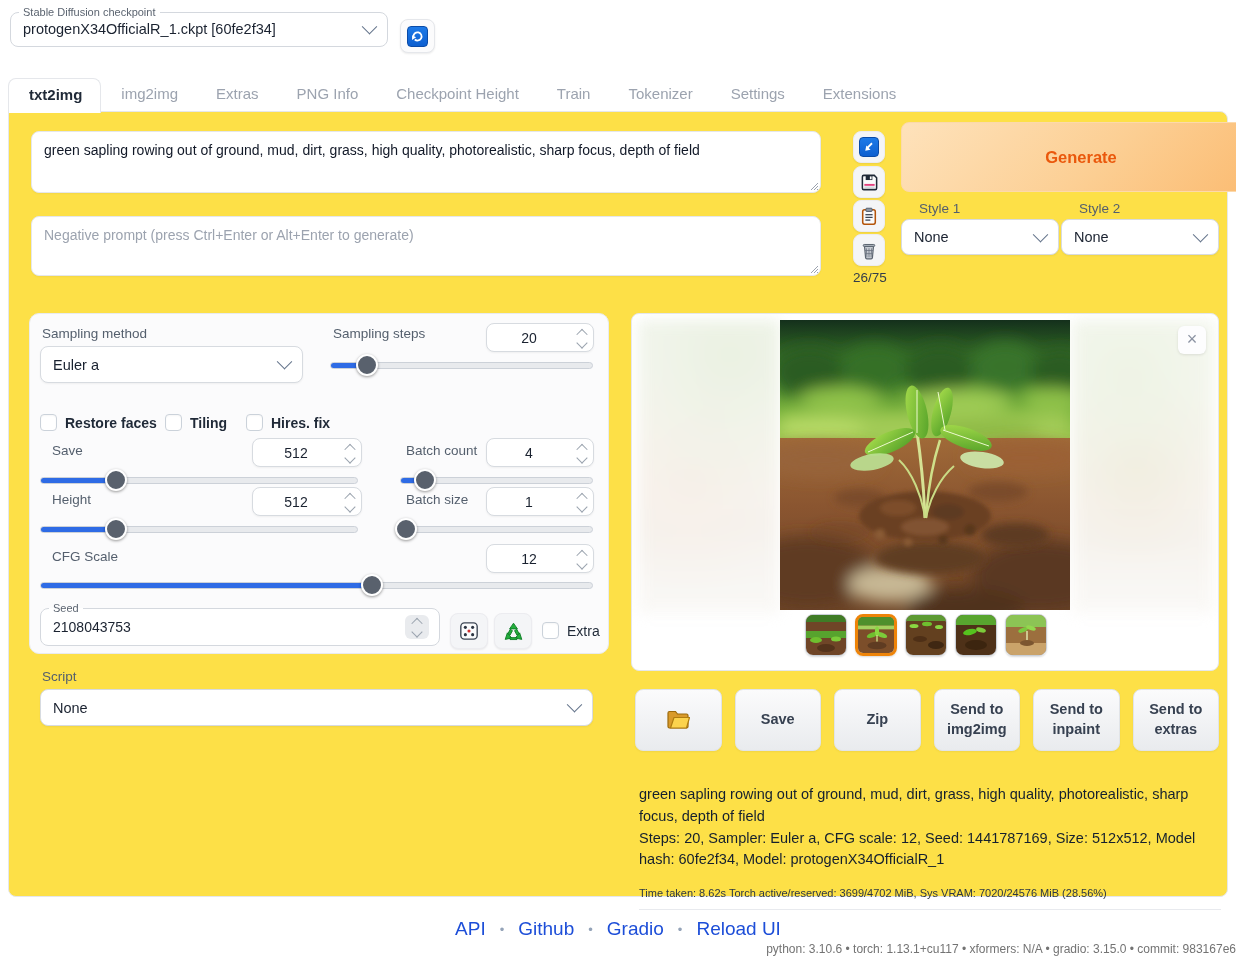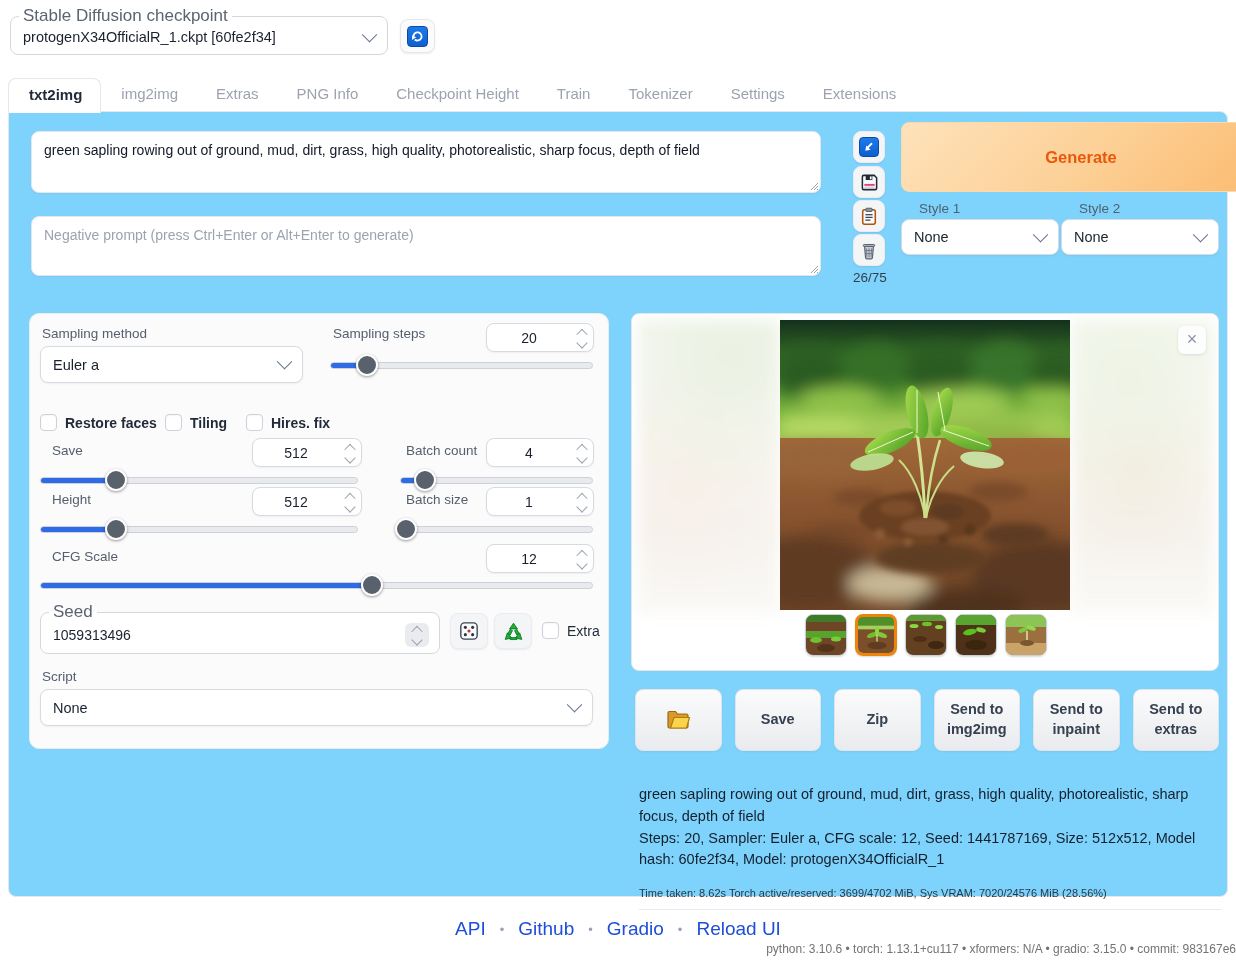--- a/index.html
+++ b/index.html
@@ -1,38 +1,38 @@
 <!DOCTYPE html>
 <html><head>
 <meta charset="utf-8">
 <style>
   * { margin:0; padding:0; box-sizing:border-box; }
   html,body { background:#ffffff; }
   body { width:1236px; height:966px; position:relative; font-family:"Liberation Sans", sans-serif; color:#111827; overflow:hidden; }
 
   
   fieldset { position:absolute; border:1px solid #d4d8de; border-radius:8px; background:#ffffff; }
-  fieldset legend { font-size:17px; color:#5b6470; margin-left:8px; padding:0 4px; }
+  fieldset legend { font-size:11px; color:#5b6470; margin-left:8px; padding:0 4px; }
 
   
   #checkpoint-box { left:10px; top:6px; width:378px; }
   .select-row { display:flex; align-items:center; justify-content:space-between; padding:3px 12px 9px 12px; cursor:pointer; }
   .select-row .val { font-size:14.5px; color:#1a2230; }
   #refresh-btn { position:absolute; left:400px; top:19px; width:35px; height:34px; border:1px solid #e5e7eb; border-radius:8px;
     background:#fbfbfc; box-shadow:0 1px 2px rgba(0,0,0,.08); display:flex; align-items:center; justify-content:center; cursor:pointer; }
   .blue-tile { width:21px; height:21px; border-radius:4px; background:linear-gradient(180deg,#1d7ae8,#0d5fd0); border:1px solid #0a4ba8;
     display:flex; align-items:center; justify-content:center; }
 
   
   #tabbar { position:absolute; left:8px; top:78px; display:flex; z-index:5; }
   .tab { font-size:15px; color:#9ca3af; padding:7px 18px 8px 20px; cursor:pointer; white-space:nowrap; }
   .tab.active { background:#fff; color:#1f2937; font-weight:700; border:1px solid #e5e7eb; border-bottom:none; border-radius:8px 8px 0 0; padding-bottom:10px; }
 
   
-  #main { position:absolute; left:8px; top:111px; width:1220px; height:786px; background:#7dd3fc; border:1px solid #e5e7eb; border-radius:0 8px 8px 8px; }
+  #main { position:absolute; left:8px; top:111px; width:1220px; height:786px; background:#fde047; border:1px solid #e5e7eb; border-radius:0 8px 8px 8px; }
 
   textarea { position:absolute; border:1px solid #e5e7eb; border-radius:8px; box-shadow:0 1px 2px rgba(0,0,0,.04);
     font-family:"Liberation Sans",sans-serif; font-size:14px; color:#111827; padding:10px 12px; resize:none; outline:none; }
   textarea::placeholder { color:#9ca3af; }
   #prompt-input { left:22px; top:19px; width:790px; height:62px; }
   #negative-input { left:22px; top:104px; width:790px; height:60px; }
   .resize-grip { position:absolute; pointer-events:none; }
 
   .tool-btn { position:absolute; left:844px; width:32px; height:32px; border:1px solid #ececf0; border-radius:8px; background:#f4f5f7;
     box-shadow:0 1px 2px rgba(0,0,0,.07); display:flex; align-items:center; justify-content:center; cursor:pointer; }
@@ -40,21 +40,21 @@
 
   #generate-btn { position:absolute; left:892px; top:10px; width:360px; height:70px; border:1px solid #fcd9ab; border-radius:8px;
     background:linear-gradient(135deg,#fee2bb 0%,#fccf94 55%,#fbbb71 100%); color:#ea580c; font-size:16.5px; font-weight:700;
     display:flex; align-items:center; justify-content:center; cursor:pointer; }
   .style-label { position:absolute; font-size:13.5px; color:#545f6d; }
   .style-select { position:absolute; height:36px; background:#fff; border:1px solid #d7dbe0; border-radius:8px; box-shadow:0 1px 2px rgba(0,0,0,.05);
     display:flex; align-items:center; justify-content:space-between; padding:0 12px; cursor:pointer; }
   .style-select .val { font-size:14.5px; color:#1a2230; }
 
   
-  #params-panel { position:absolute; left:20px; top:201px; width:580px; height:436px; background:#fbfbfc; border:1px solid #e9ebee; border-radius:10px; }
+  #params-panel { position:absolute; left:20px; top:201px; width:580px; height:341px; background:#fbfbfc; border:1px solid #e9ebee; border-radius:10px; }
   .flabel { position:absolute; font-size:13.5px; color:#545f6d; white-space:nowrap; }
   .dropdown { position:absolute; background:#fff; border:1px solid #d7dbe0; border-radius:8px; box-shadow:0 1px 2px rgba(0,0,0,.05);
     display:flex; align-items:center; justify-content:space-between; padding:0 12px; cursor:pointer; }
   .dropdown .val { font-size:14.5px; color:#1a2230; }
   .numbox { position:absolute; height:29px; background:#fff; border:1px solid #d7dbe0; border-radius:8px; box-shadow:0 1px 2px rgba(0,0,0,.05);
     display:flex; align-items:center; }
   .numbox .val { flex:1; text-align:center; font-size:14px; color:#1a2230; }
   .stepper { width:22px; height:100%; display:flex; flex-direction:column; align-items:center; justify-content:center; gap:2px; cursor:pointer; }
   .stepper.boxed { background:#e9ebee; border-radius:6px; width:24px; height:24px; margin-right:4px; }
   .chev { width:8px; height:8px; border-right:1.6px solid #9aa3ae; border-bottom:1.6px solid #9aa3ae; }
@@ -330,21 +330,21 @@
     <div class="slider" style="left:10px;top:260px;width:553px">
       <div class="track">
           <div class="fill" style="width: 60%;"></div>
         </div>
       <div class="thumb" style="left: calc(60% - 11px);"></div>
     </div>
 
     <fieldset id="seed-box">
       <legend>Seed</legend>
       <div class="select-row">
-        <span class="val">1059313496</span>
+        <span class="val">2108043753</span>
         <span class="stepper boxed">
             <span class="chev up"></span>
             <span class="chev down"></span>
           </span>
       </div>
     </fieldset>
     <div class="icon-btn" style="left:420px;top:299px">
       <svg width="20" height="20" viewBox="0 0 22 22">
         <rect x="2" y="2" width="18" height="18" rx="4" fill="#fafbfc" stroke="#3c4654" stroke-width="1.5"></rect>
         <circle cx="7" cy="7" r="1.7" fill="#2b3442"></circle>

